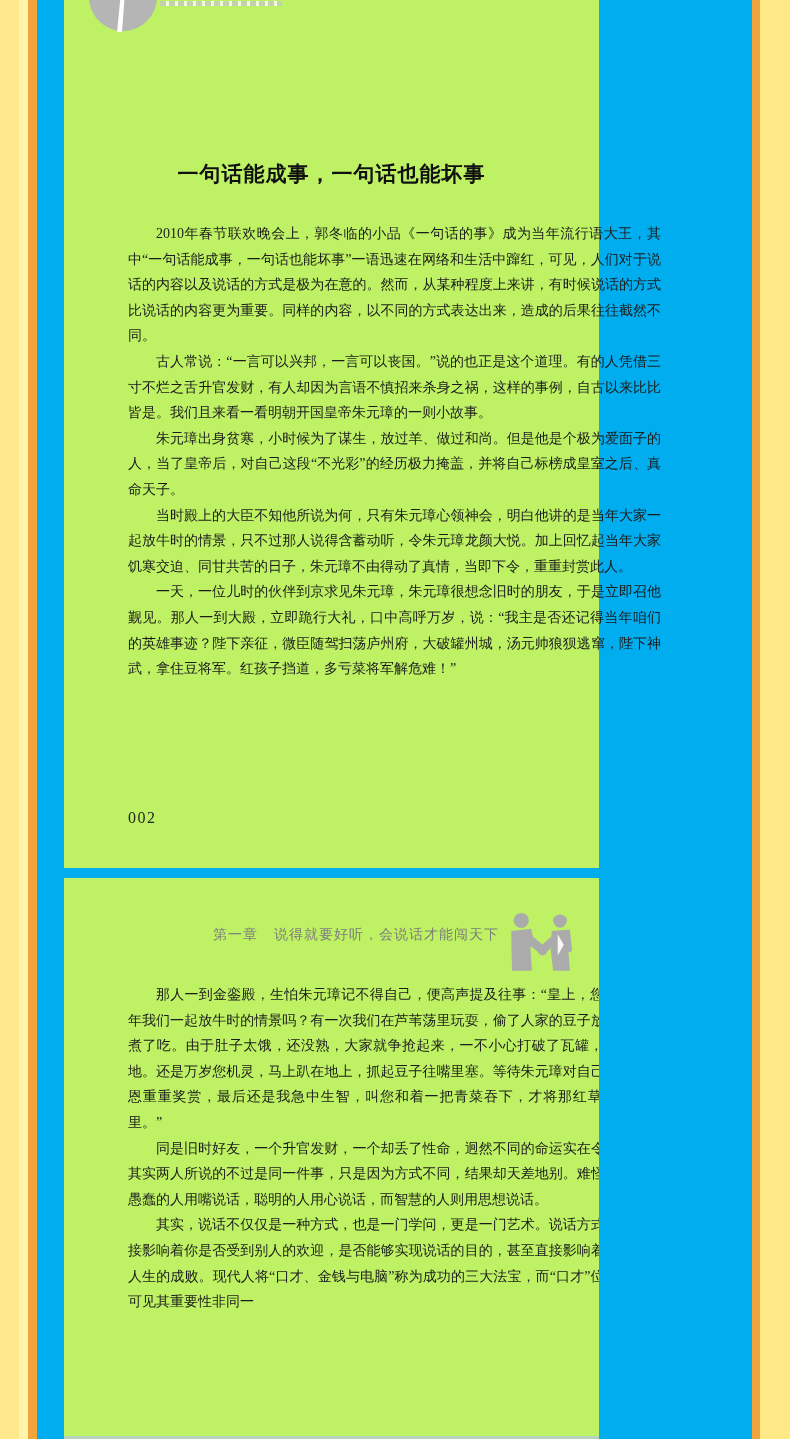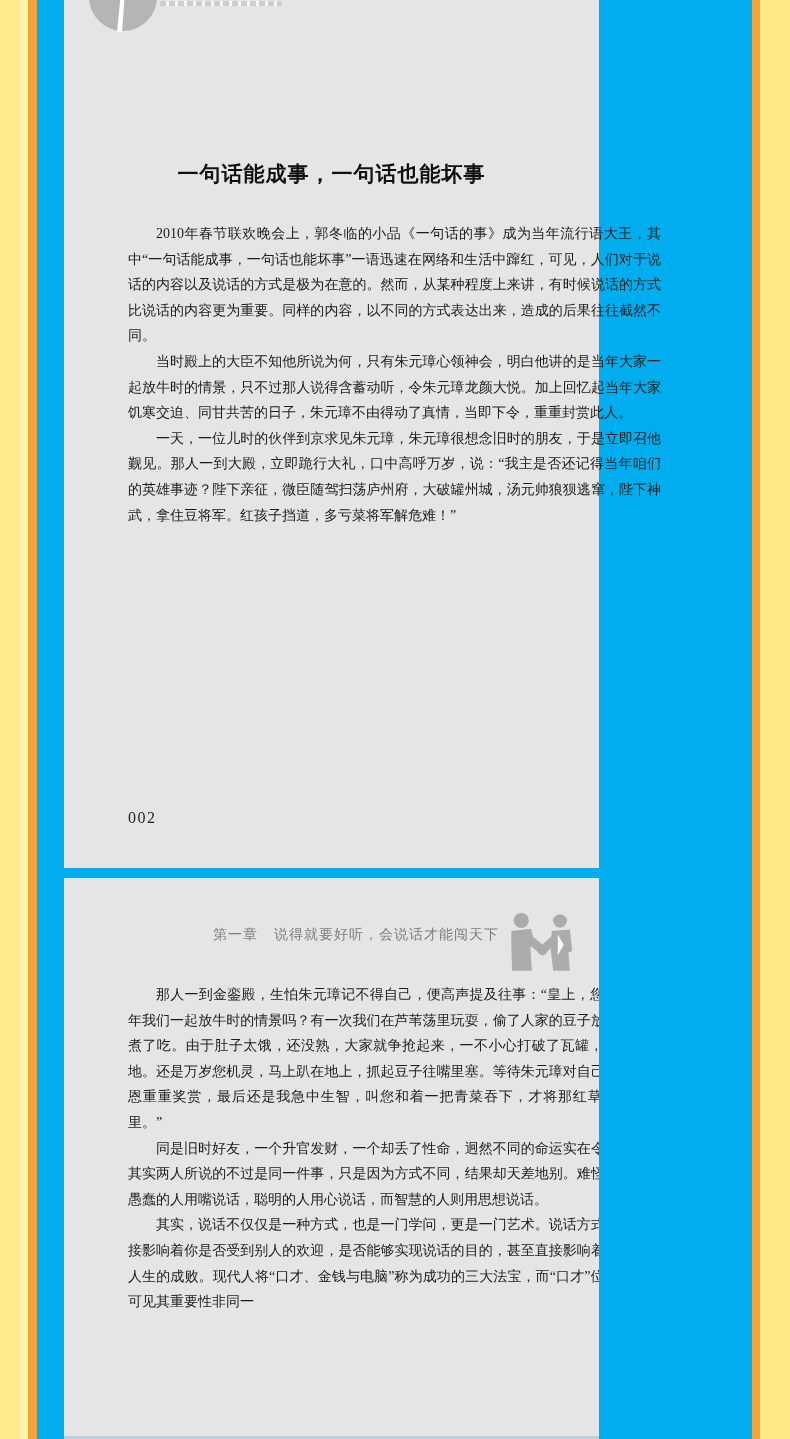--- a/index.html
+++ b/index.html
@@ -8,21 +8,21 @@
     background:#00ADEE;
     font-family:"Liberation Serif", serif;
   }
   .strip{position:absolute;top:0;bottom:0}
   .strip-yellow-outer-left{left:0;width:19px;background:#FFE98C}
   .strip-yellow-inner-left{left:19px;width:9px;background:#FFF4A9}
   .strip-orange-left{left:28px;width:9px;background:#F2A43C}
   .strip-orange-right{left:752px;width:8px;background:#F2A43C}
   .strip-yellow-right{left:760px;width:30px;background:#FFE886}
 
-  .page{position:absolute;left:64px;width:535px;background:#e5e5e5}
+  .page{position:absolute;left:64px;width:535px;background:#bef264}
   .page-1{top:0;height:868px}
   .page-2{top:878px;height:561px;overflow:hidden}
 
   .chapter-logo{position:absolute;left:24px;top:-38px;width:70px;height:70px}
   .faded-header-text{
     position:absolute;left:96px;top:1px;width:122px;height:5px;opacity:.75;
     background:repeating-linear-gradient(90deg,#c6c6c6 0 6px,#ffffff 6px 9px);
   }
 
   .section-title{
@@ -71,20 +71,22 @@
       <polygon points="42,6 64,14 60,24 38,36 35,30" fill="#FFFFFF" opacity="0.85"></polygon>
       <polygon points="10,6 26,2 24,24 14,26" fill="#FFFFFF" opacity="0.5"></polygon>
     </svg>
   </div>
   <div class="faded-header-text"></div>
 
   <h1 class="section-title">一句话能成事，一句话也能坏事</h1>
 
   <div class="content content-page1">
     <p>2010年春节联欢晚会上，郭冬临的小品《一句话的事》成为当年流行语大王，其中“一句话能成事，一句话也能坏事”一语迅速在网络和生活中蹿红，可见，人们对于说话的内容以及说话的方式是极为在意的。然而，从某种程度上来讲，有时候说话的方式比说话的内容更为重要。同样的内容，以不同的方式表达出来，造成的后果往往截然不同。</p>
+    <p>古人常说：“一言可以兴邦，一言可以丧国。”说的也正是这个道理。有的人凭借三寸不烂之舌升官发财，有人却因为言语不慎招来杀身之祸，这样的事例，自古以来比比皆是。我们且来看一看明朝开国皇帝朱元璋的一则小故事。</p>
+    <p>朱元璋出身贫寒，小时候为了谋生，放过羊、做过和尚。但是他是个极为爱面子的人，当了皇帝后，对自己这段“不光彩”的经历极力掩盖，并将自己标榜成皇室之后、真命天子。</p>
     <p>当时殿上的大臣不知他所说为何，只有朱元璋心领神会，明白他讲的是当年大家一起放牛时的情景，只不过那人说得含蓄动听，令朱元璋龙颜大悦。加上回忆起当年大家饥寒交迫、同甘共苦的日子，朱元璋不由得动了真情，当即下令，重重封赏此人。</p>
     <p>一天，一位儿时的伙伴到京求见朱元璋，朱元璋很想念旧时的朋友，于是立即召他觐见。那人一到大殿，立即跪行大礼，口中高呼万岁，说：“我主是否还记得当年咱们的英雄事迹？陛下亲征，微臣随驾扫荡庐州府，大破罐州城，汤元帅狼狈逃窜，陛下神武，拿住豆将军。红孩子挡道，多亏菜将军解危难！”</p>
   </div>
 
   <div class="page-number">002</div>
 </section>
 
 <section class="page page-2">
   <div class="running-head">
     <span class="chapter-label">第一章</span><span>说得就要好听，会说话才能闯天下</span>

